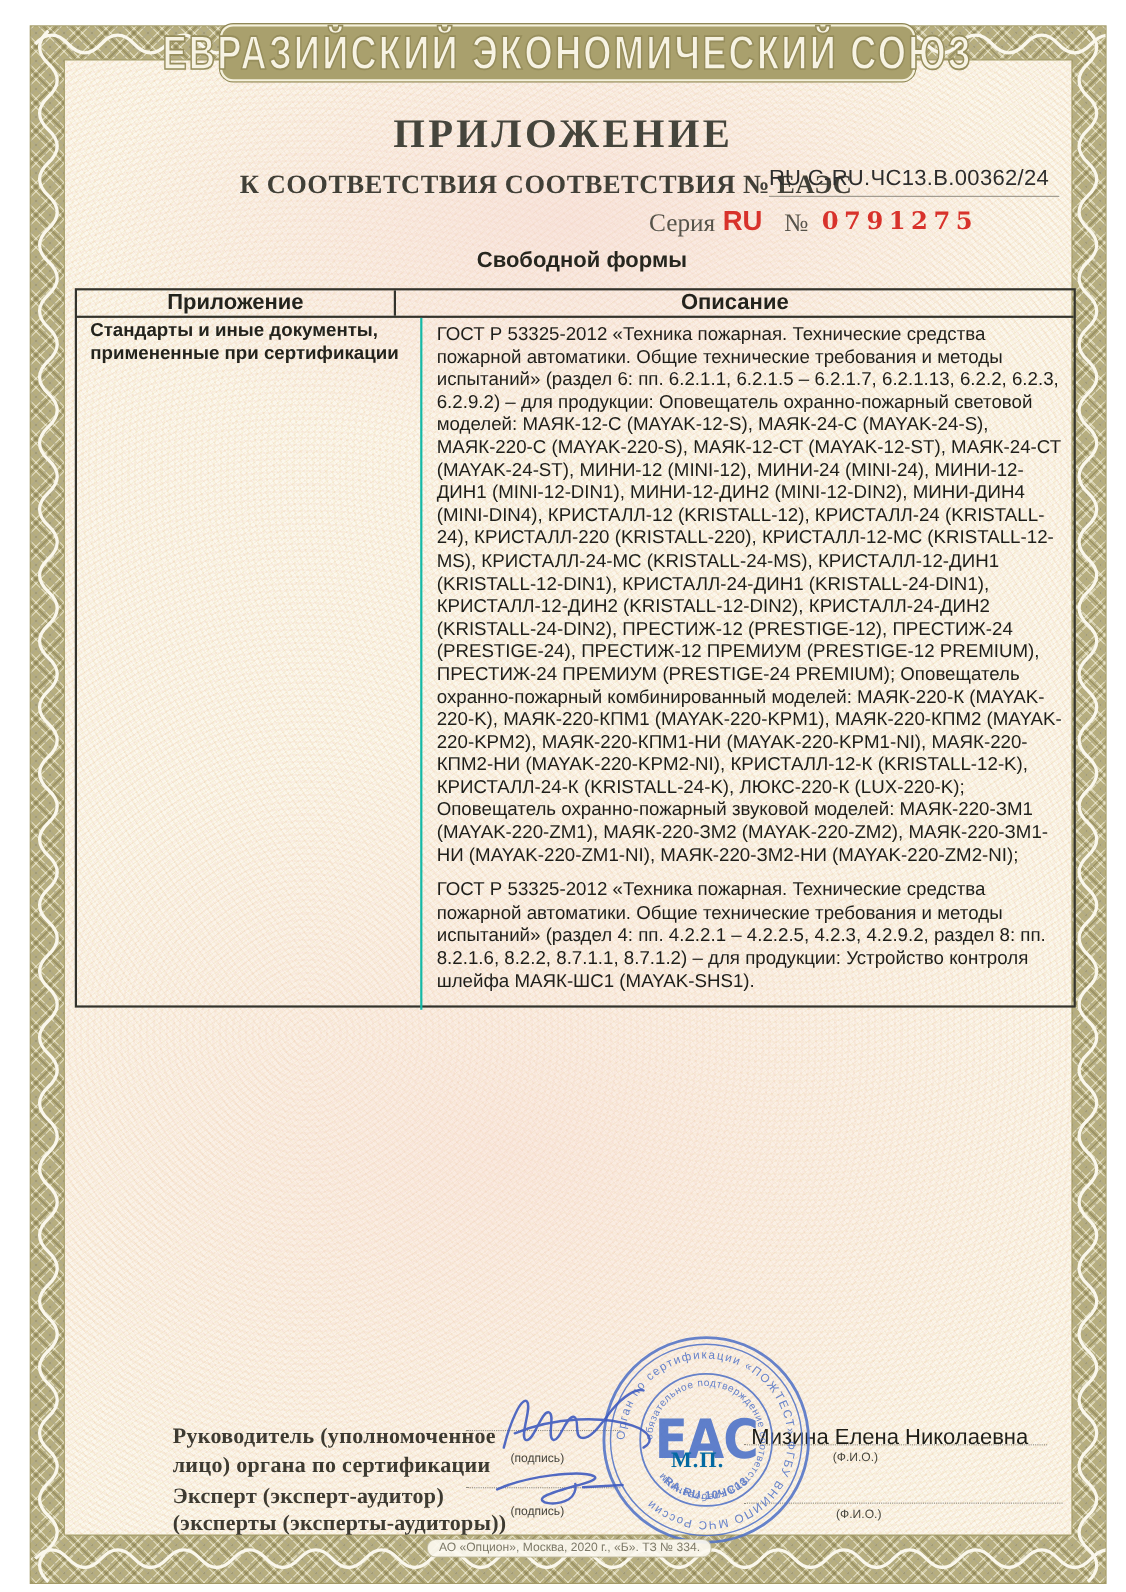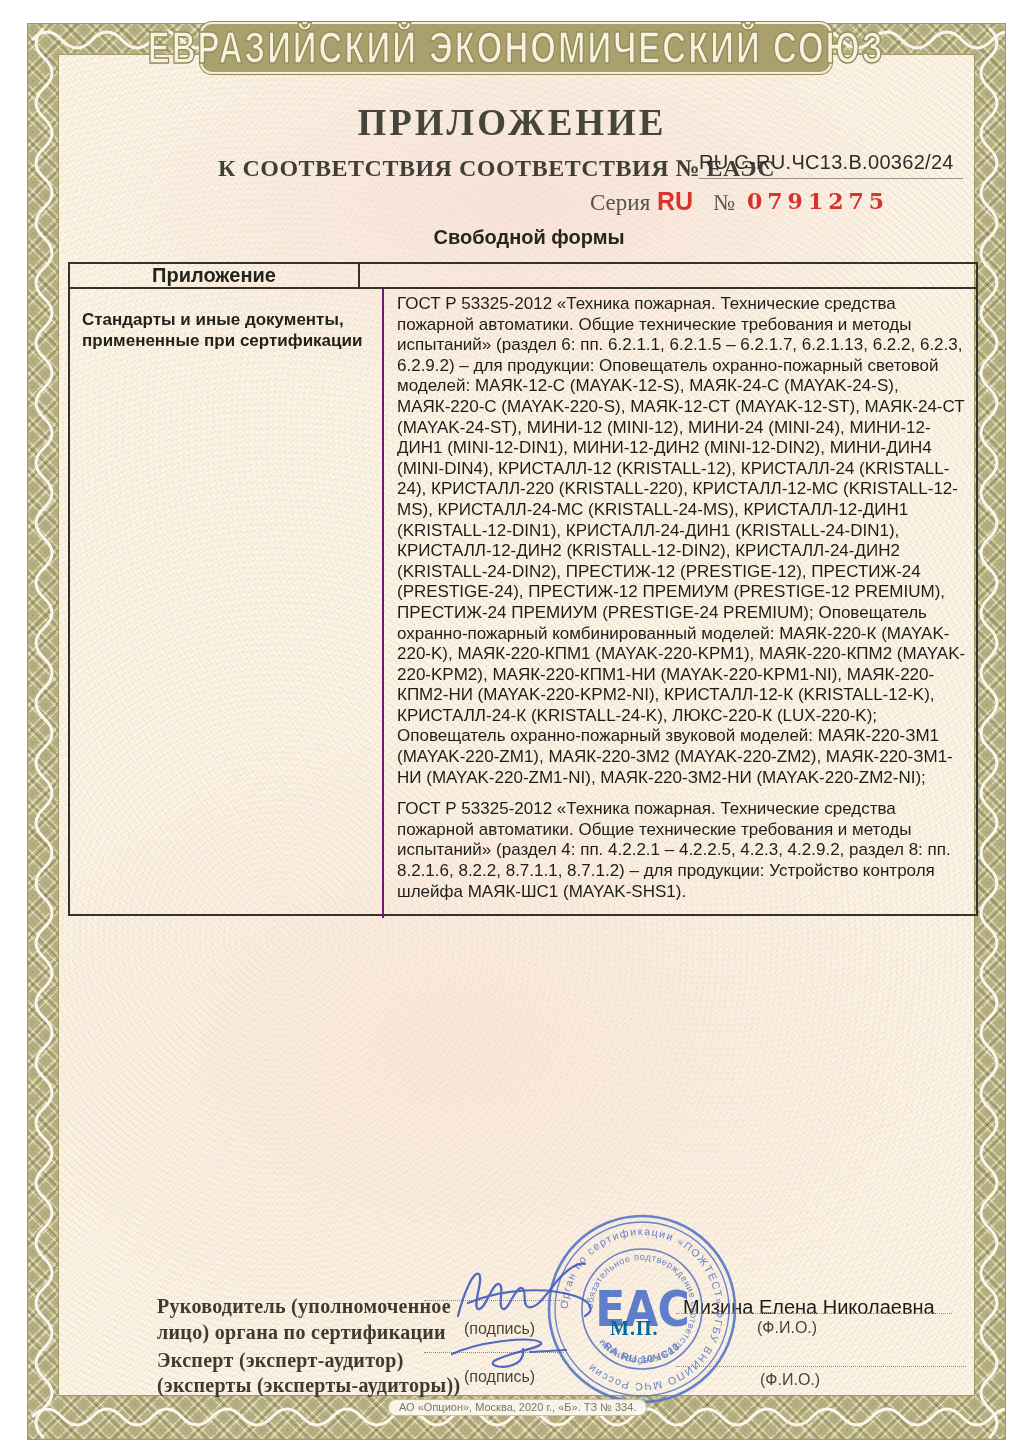--- a/index.html
+++ b/index.html
@@ -52,29 +52,29 @@
   .form-type{position:absolute;left:0;right:0;top:226px;text-align:center;
             transform:translateX(17px);font-weight:bold;font-size:20px;color:#26261f;}
   
   .cert-table{position:absolute;left:68px;top:262px;width:906px;height:650px;
               border:2px solid #33332c;display:flex;flex-direction:column;background:transparent;}
   .t-head{display:flex;border-bottom:2px solid #33332c;height:56px;}
   .t-head .c1{flex:0 0 288px;border-right:2px solid #33332c;display:flex;align-items:center;justify-content:center;}
   .t-head .c2{flex:1;display:flex;align-items:center;justify-content:center;}
   .t-head span{font-weight:bold;font-size:20px;color:#23231d;}
   .t-body{display:flex;flex:1;}
-  .t-body .c1{flex:0 0 288px;border-right:2px solid #701a75;padding:20px 12px;}
+  .t-body .c1{flex:0 0 288px;border-right:2px solid #14b8a6;padding:0 12px;}
   .t-body .c2{flex:1;padding:5px 10px 5px 13px;}
   .appendix-label{font-weight:bold;font-size:17px;line-height:21px;color:#23231d;}
   .desc p{margin:0 0 11px 0;font-size:17px;line-height:20.6px;color:#1e1e1a;}
   
   .role{position:absolute;font-family:"Liberation Serif",serif;font-weight:bold;
         font-size:20px;color:#3d3a31;letter-spacing:.3px;}
   .dotline{position:absolute;border-bottom:1.5px dotted #8f8b80;}
-  .caption{position:absolute;font-size:16px;color:#47453d;}
+  .caption{position:absolute;font-size:11px;color:#47453d;}
   .sig-name{position:absolute;font-size:20px;color:#1d1d18;}
   .mp{position:absolute;left:610px;top:1317px;font-family:"Liberation Serif",serif;
       font-weight:bold;font-size:20px;color:#0369a1;letter-spacing:1px;z-index:6;}
   .fine-print{position:absolute;left:388px;top:1399px;padding:1px 10px 2px;
       background:rgba(252,249,240,.92);border-radius:8px;border:1px solid rgba(150,143,100,.5);
       font-size:11px;color:#7c7866;white-space:nowrap;z-index:5;}
   .stamp-svg{position:absolute;left:545px;top:1212px;z-index:4;opacity:.88;}
   .sig-svg{position:absolute;left:0;top:0;z-index:5;}
 </style>
 </head>
@@ -102,20 +102,23 @@
   <div class="series-label">Серия</div>
   <div class="series-value">RU</div>
   <div class="num-sign">№</div>
   <div class="form-number">0791275</div>
   <div class="form-type">Свободной формы</div>
 
   <div class="cert-table">
     <div class="t-head">
       <div class="c1">
         <span>Приложение</span>
+      </div>
+      <div class="c2">
+        <span>Описание</span>
       </div>
     </div>
     <div class="t-body">
       <div class="c1">
         <div class="appendix-label">Стандарты и иные документы, примененные при сертификации</div>
       </div>
       <div class="c2 desc">
         <p>ГОСТ Р 53325-2012 «Техника пожарная. Технические средства пожарной автоматики. Общие технические требования и методы испытаний» (раздел 6: пп. 6.2.1.1, 6.2.1.5 – 6.2.1.7, 6.2.1.13, 6.2.2, 6.2.3, 6.2.9.2) – для продукции: Оповещатель охранно-пожарный световой моделей: МАЯК-12-С (MAYAK-12-S), МАЯК-24-С (MAYAK-24-S), МАЯК-220-С (MAYAK-220-S), МАЯК-12-СТ (MAYAK-12-ST), МАЯК-24-СТ (MAYAK-24-ST), МИНИ-12 (MINI-12), МИНИ-24 (MINI-24), МИНИ-12-ДИН1 (MINI-12-DIN1), МИНИ-12-ДИН2 (MINI-12-DIN2), МИНИ-ДИН4 (MINI-DIN4), КРИСТАЛЛ-12 (KRISTALL-12), КРИСТАЛЛ-24 (KRISTALL-24), КРИСТАЛЛ-220 (KRISTALL-220), КРИСТАЛЛ-12-МС (KRISTALL-12-MS), КРИСТАЛЛ-24-МС (KRISTALL-24-MS), КРИСТАЛЛ-12-ДИН1 (KRISTALL-12-DIN1), КРИСТАЛЛ-24-ДИН1 (KRISTALL-24-DIN1), КРИСТАЛЛ-12-ДИН2 (KRISTALL-12-DIN2), КРИСТАЛЛ-24-ДИН2 (KRISTALL-24-DIN2), ПРЕСТИЖ-12 (PRESTIGE-12), ПРЕСТИЖ-24 (PRESTIGE-24), ПРЕСТИЖ-12 ПРЕМИУМ (PRESTIGE-12 PREMIUM), ПРЕСТИЖ-24 ПРЕМИУМ (PRESTIGE-24 PREMIUM); Оповещатель охранно-пожарный комбинированный моделей: МАЯК-220-К (MAYAK-220-K), МАЯК-220-КПМ1 (MAYAK-220-KPM1), МАЯК-220-КПМ2 (MAYAK-220-KPM2), МАЯК-220-КПМ1-НИ (MAYAK-220-KPM1-NI), МАЯК-220-КПМ2-НИ (MAYAK-220-KPM2-NI), КРИСТАЛЛ-12-К (KRISTALL-12-K), КРИСТАЛЛ-24-К (KRISTALL-24-K), ЛЮКС-220-К (LUX-220-K); Оповещатель охранно-пожарный звуковой моделей: МАЯК-220-ЗМ1 (MAYAK-220-ZM1), МАЯК-220-ЗМ2 (MAYAK-220-ZM2), МАЯК-220-ЗМ1-НИ (MAYAK-220-ZM1-NI), МАЯК-220-ЗМ2-НИ (MAYAK-220-ZM2-NI);</p>
         <p>ГОСТ Р 53325-2012 «Техника пожарная. Технические средства пожарной автоматики. Общие технические требования и методы испытаний» (раздел 4: пп. 4.2.2.1 – 4.2.2.5, 4.2.3, 4.2.9.2, раздел 8: пп. 8.2.1.6, 8.2.2, 8.7.1.1, 8.7.1.2) – для продукции: Устройство контроля шлейфа МАЯК-ШС1 (MAYAK-SHS1).</p>
       </div>

